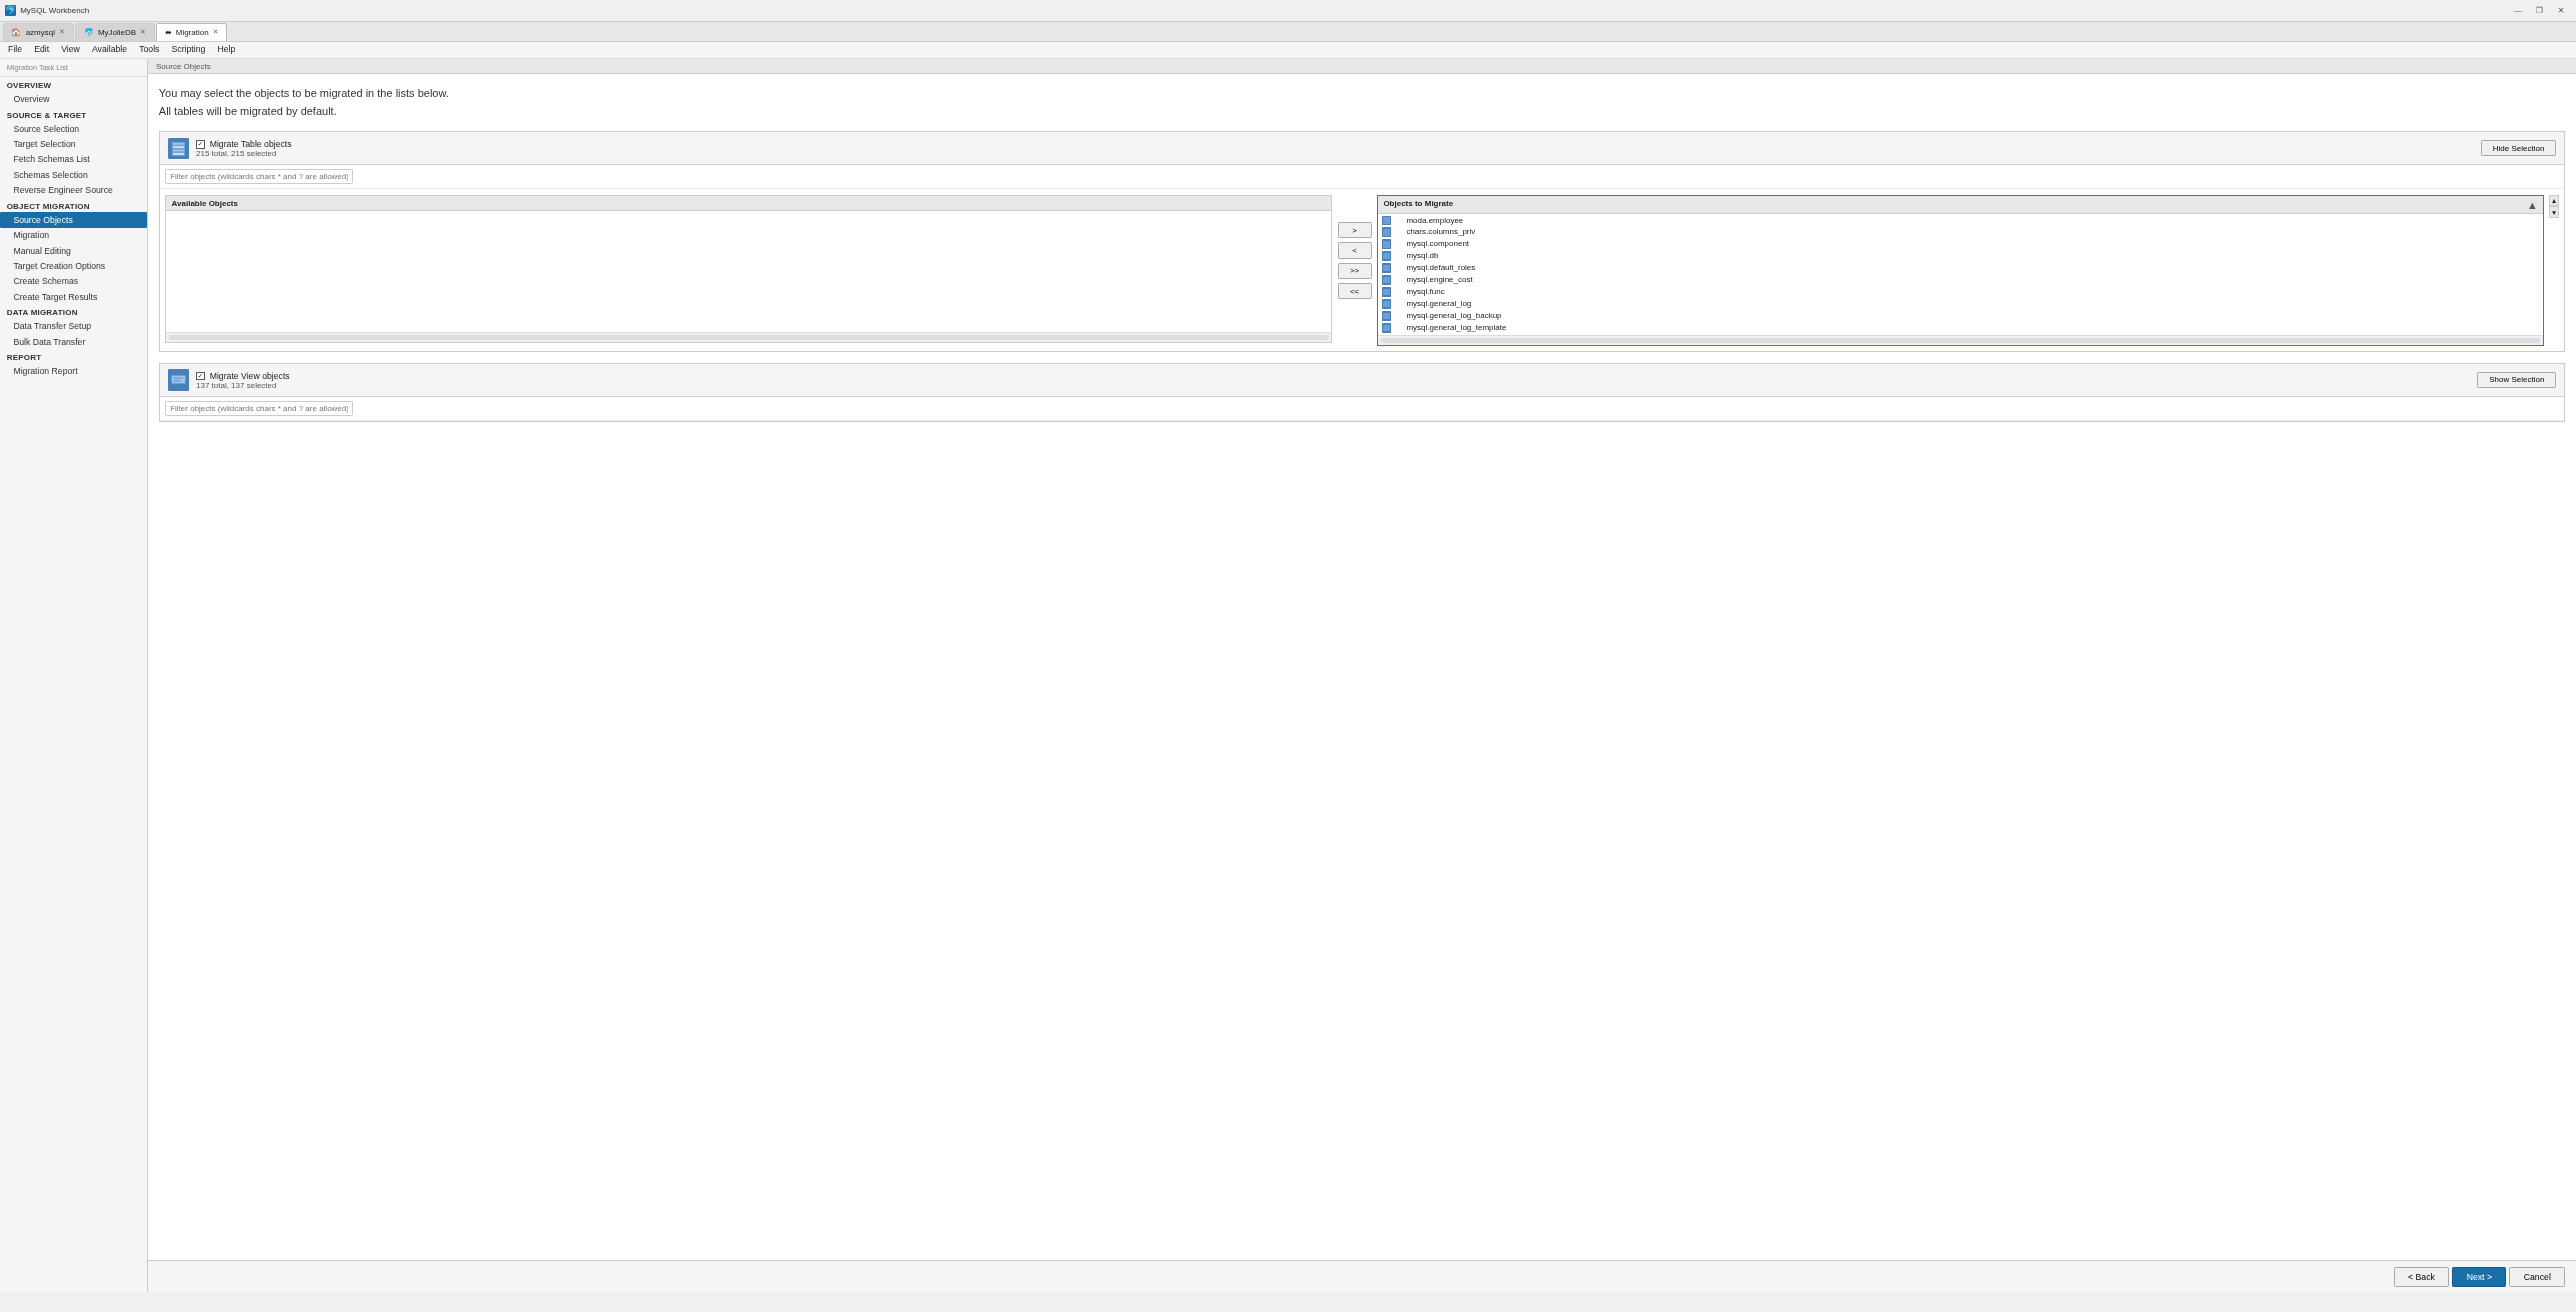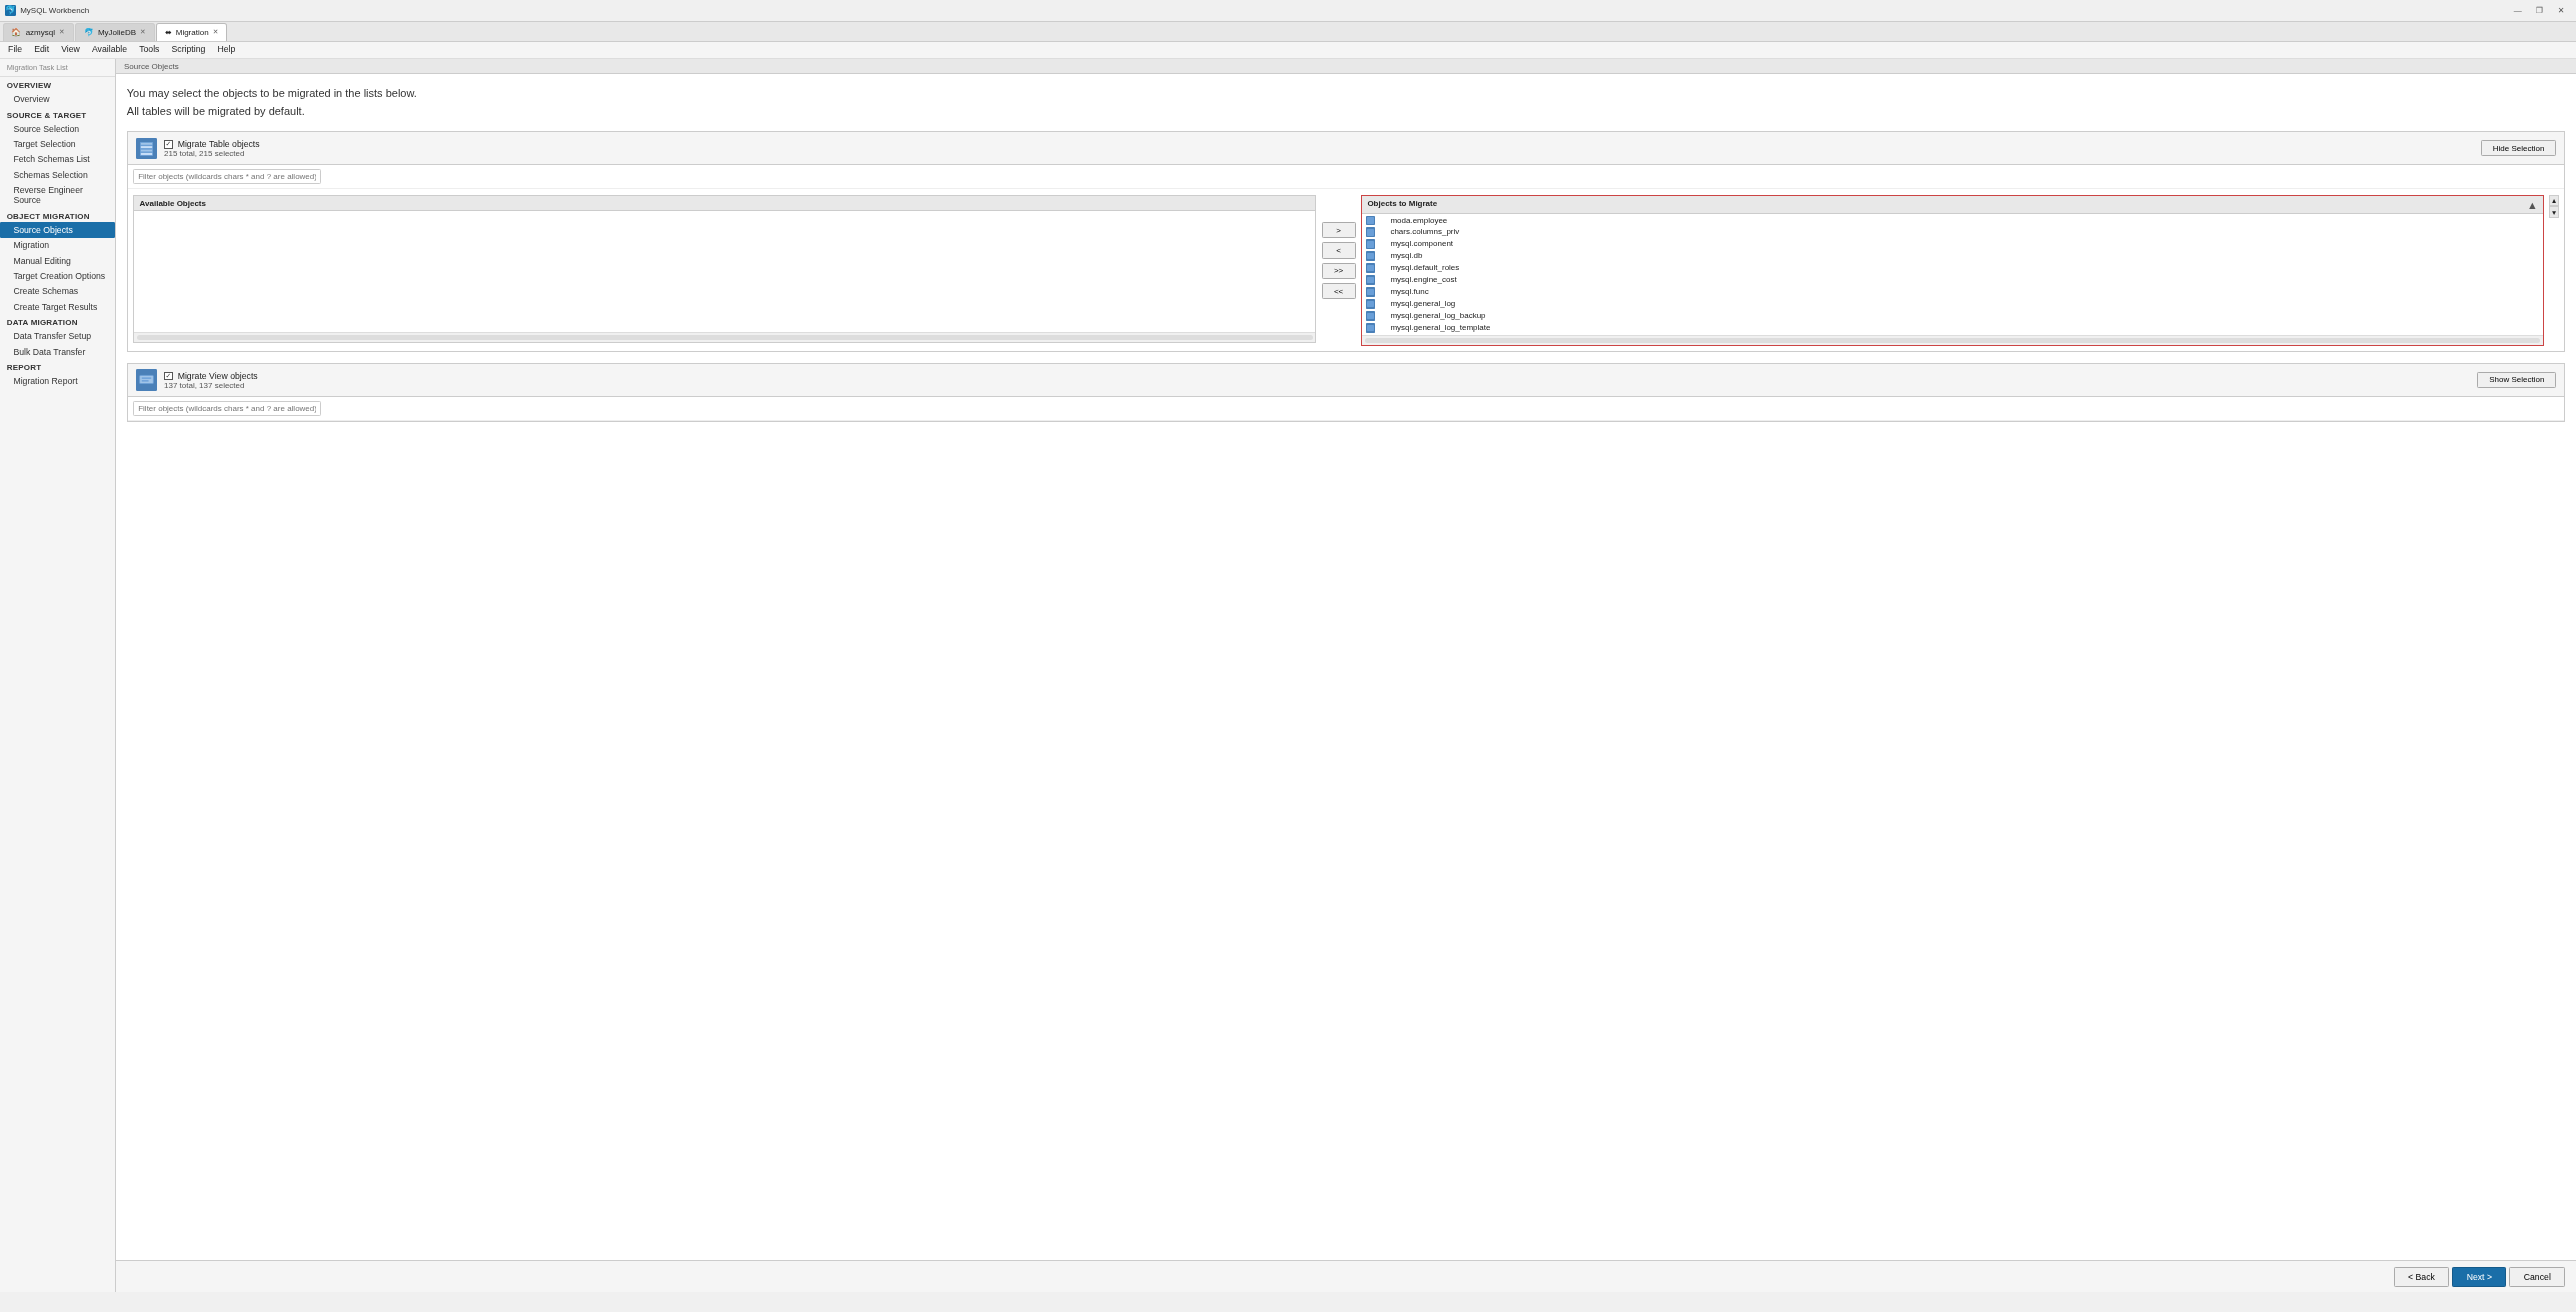--- a/index.html
+++ b/index.html
@@ -77,21 +77,21 @@
     }
 
     
     .main-layout {
       display: flex;
       height: calc(100vh - 79px);
     }
 
     
     .sidebar {
-      width: 116px;
+      width: 148px;
       background: #f5f5f5;
       border-right: 0.7px solid #ccc;
       display: flex;
       flex-direction: column;
       overflow-y: auto;
       flex-shrink: 0;
     }
     .sidebar-label {
       font-size: 7.4px;
       color: #777;

